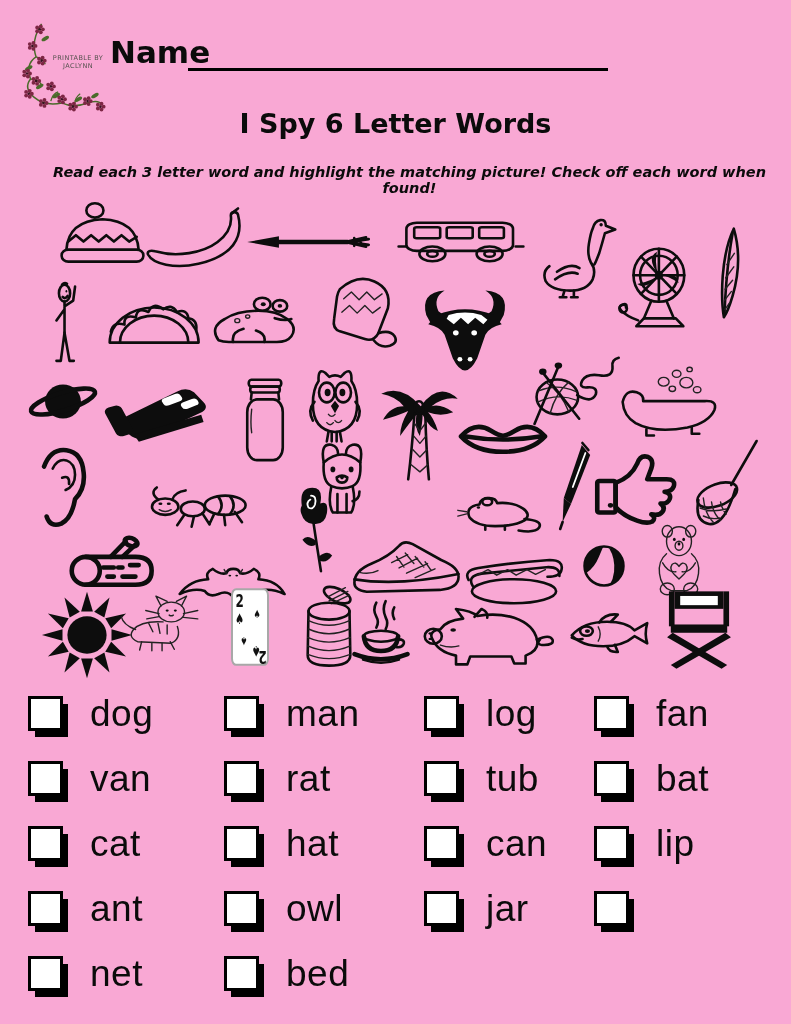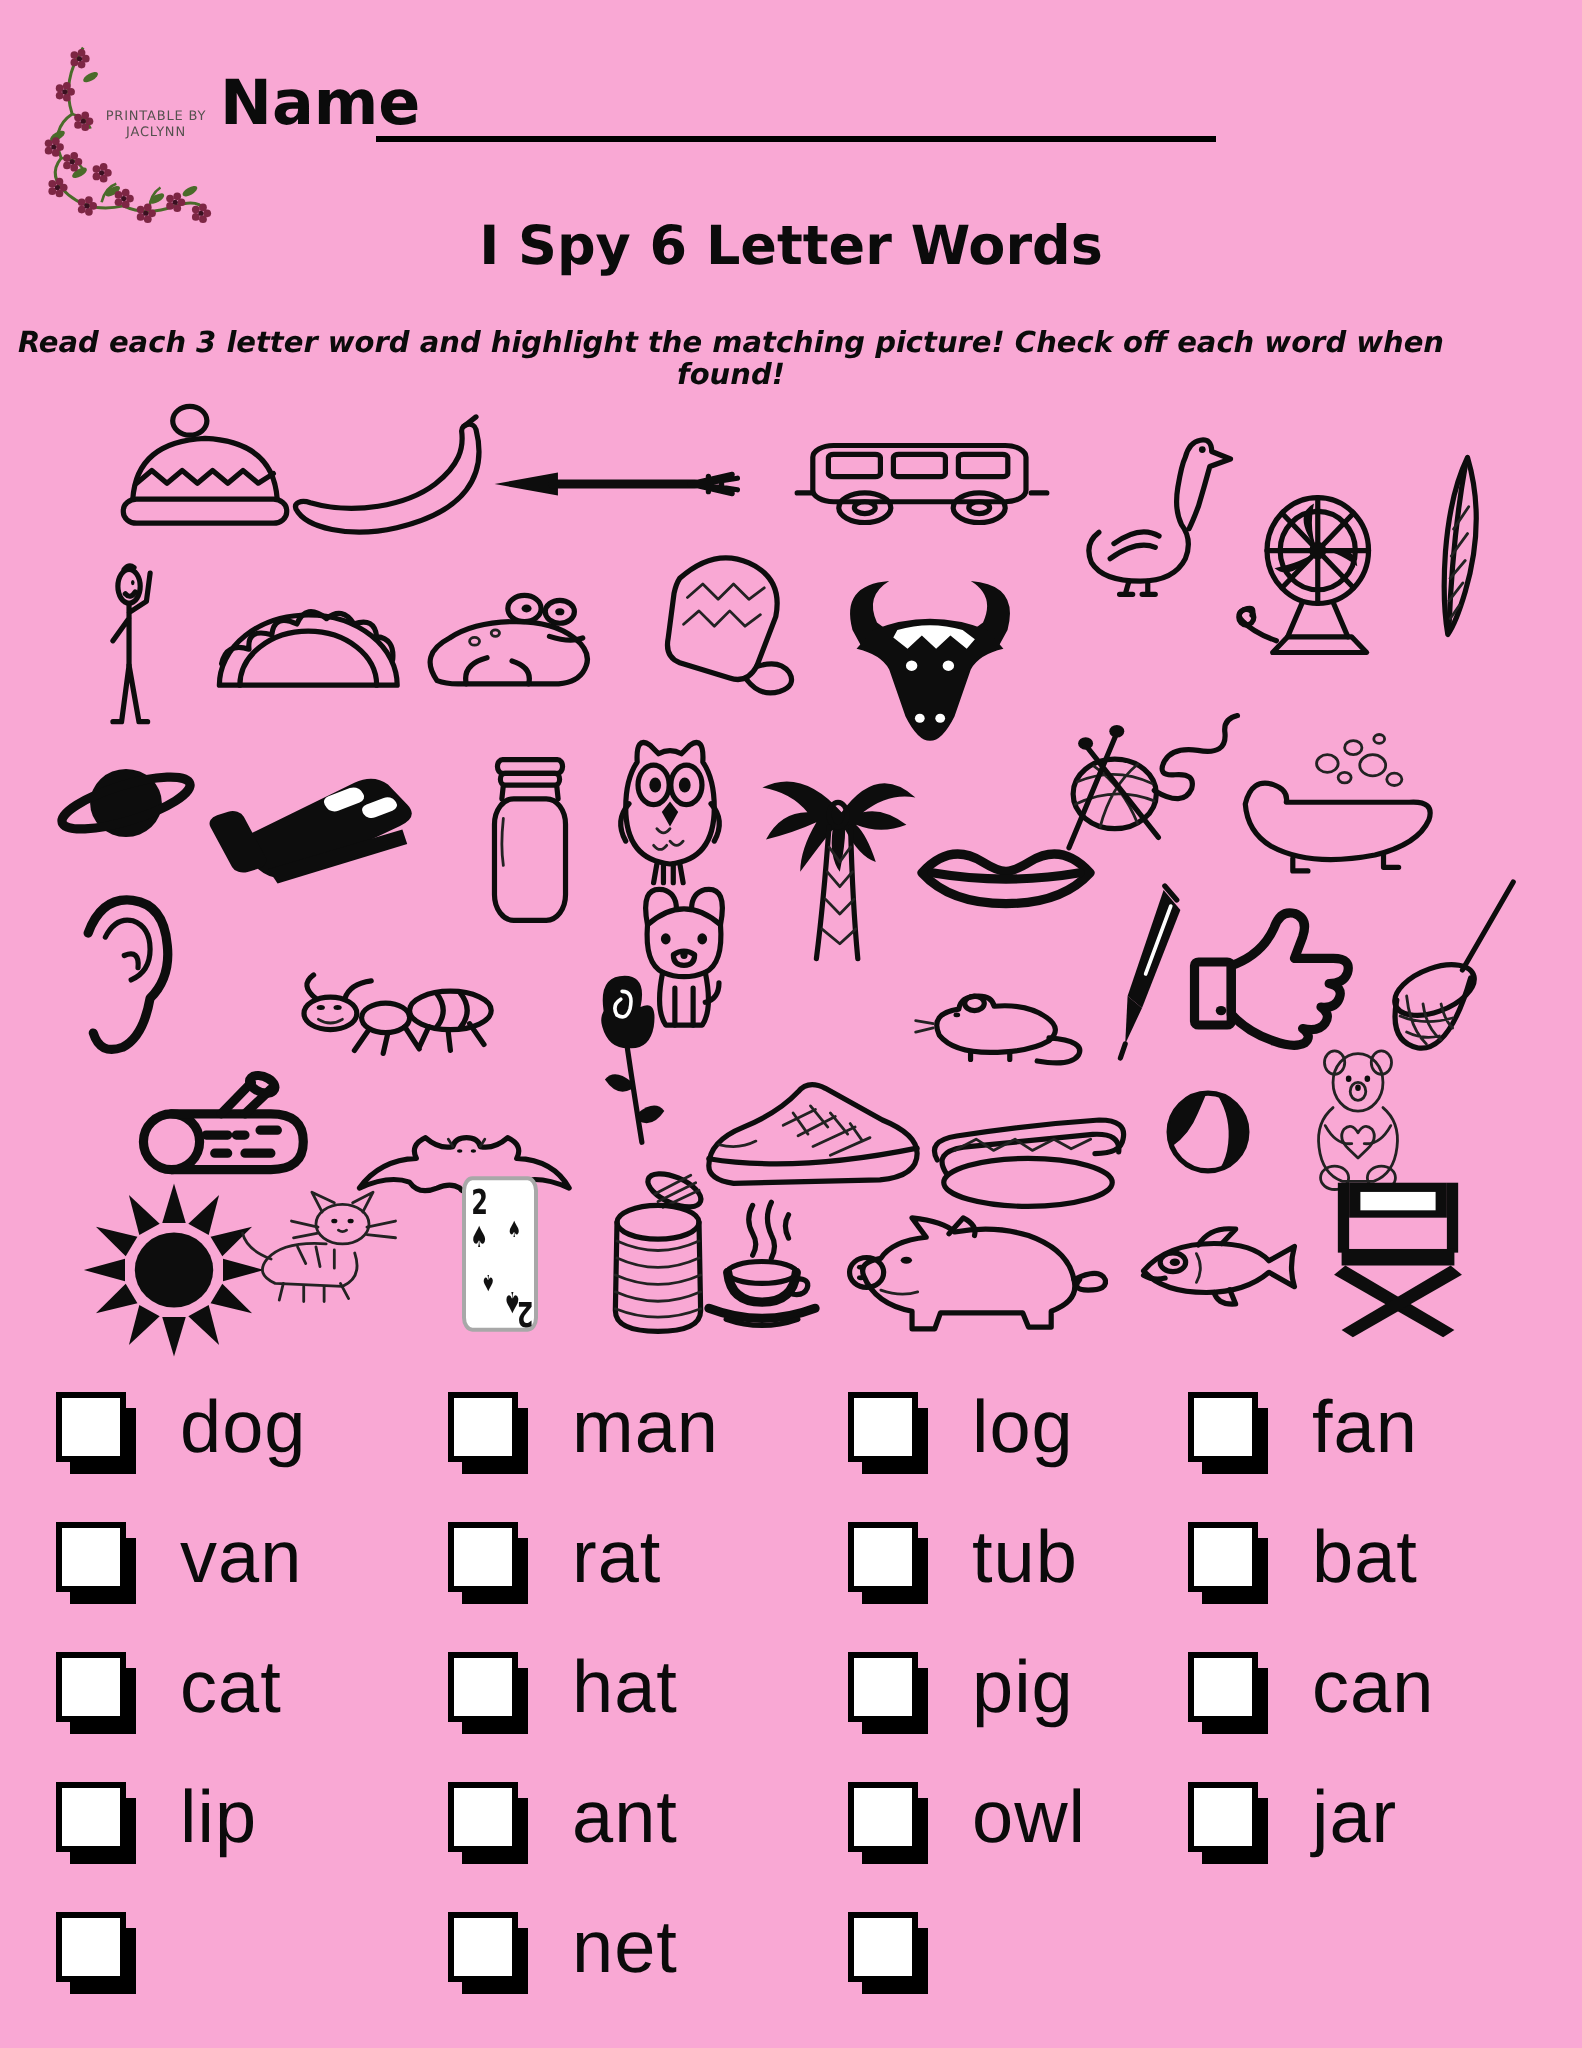--- a/index.html
+++ b/index.html
@@ -27,20 +27,21 @@
     border-bottom:3px solid #000;background:transparent;
   }
   .title{
     position:absolute;left:0;top:108px;width:791px;text-align:center;
     font-family:"DejaVu Sans",sans-serif;font-weight:700;font-size:27px;
   }
   .instructions{
     position:absolute;left:0;top:164px;width:731px;text-align:center;
     font-family:"DejaVu Sans",sans-serif;font-style:italic;font-weight:600;
     font-size:14.5px;
+    padding-left:44px;
   }
   
   .picture-grid{position:absolute;left:0;top:0;width:791px;height:690px;}
   .pic{position:absolute;}
   .pic svg{width:100%;height:100%;display:block;}
   .pic .s  {fill:none;stroke:#0d0d0d;stroke-width:2.6;stroke-linecap:round;stroke-linejoin:round;vector-effect:non-scaling-stroke;}
   .pic .s1 {fill:none;stroke:#222;stroke-width:1.4;stroke-linecap:round;stroke-linejoin:round;vector-effect:non-scaling-stroke;}
   .pic .thick{stroke-width:4.6;}
   .pic .f  {fill:#0d0d0d;stroke:none;}
   .pic .fw {fill:#ffffff;stroke:none;}
@@ -614,24 +615,20 @@
       <div class="check-item">
         <span class="cb"></span>
         <span class="word">cat</span>
       </div>
       <div class="check-item">
         <span class="cb"></span>
         <span class="word">hat</span>
       </div>
       <div class="check-item">
         <span class="cb"></span>
-        <span class="word">pig</span>
-      </div>
-      <div class="check-item">
-        <span class="cb"></span>
         <span class="word">can</span>
       </div>
       <div class="check-item">
         <span class="cb"></span>
         <span class="word">lip</span>
       </div>
       <div class="check-item">
         <span class="cb"></span>
         <span class="word">ant</span>
       </div>
@@ -645,16 +642,17 @@
       </div>
       <div class="check-item">
         <span class="cb"></span>
       </div>
       <div class="check-item">
         <span class="cb"></span>
         <span class="word">net</span>
       </div>
       <div class="check-item">
         <span class="cb"></span>
+        <span class="word">bed</span>
       </div>
     </div>
 
 </div>
 
 </body></html>

